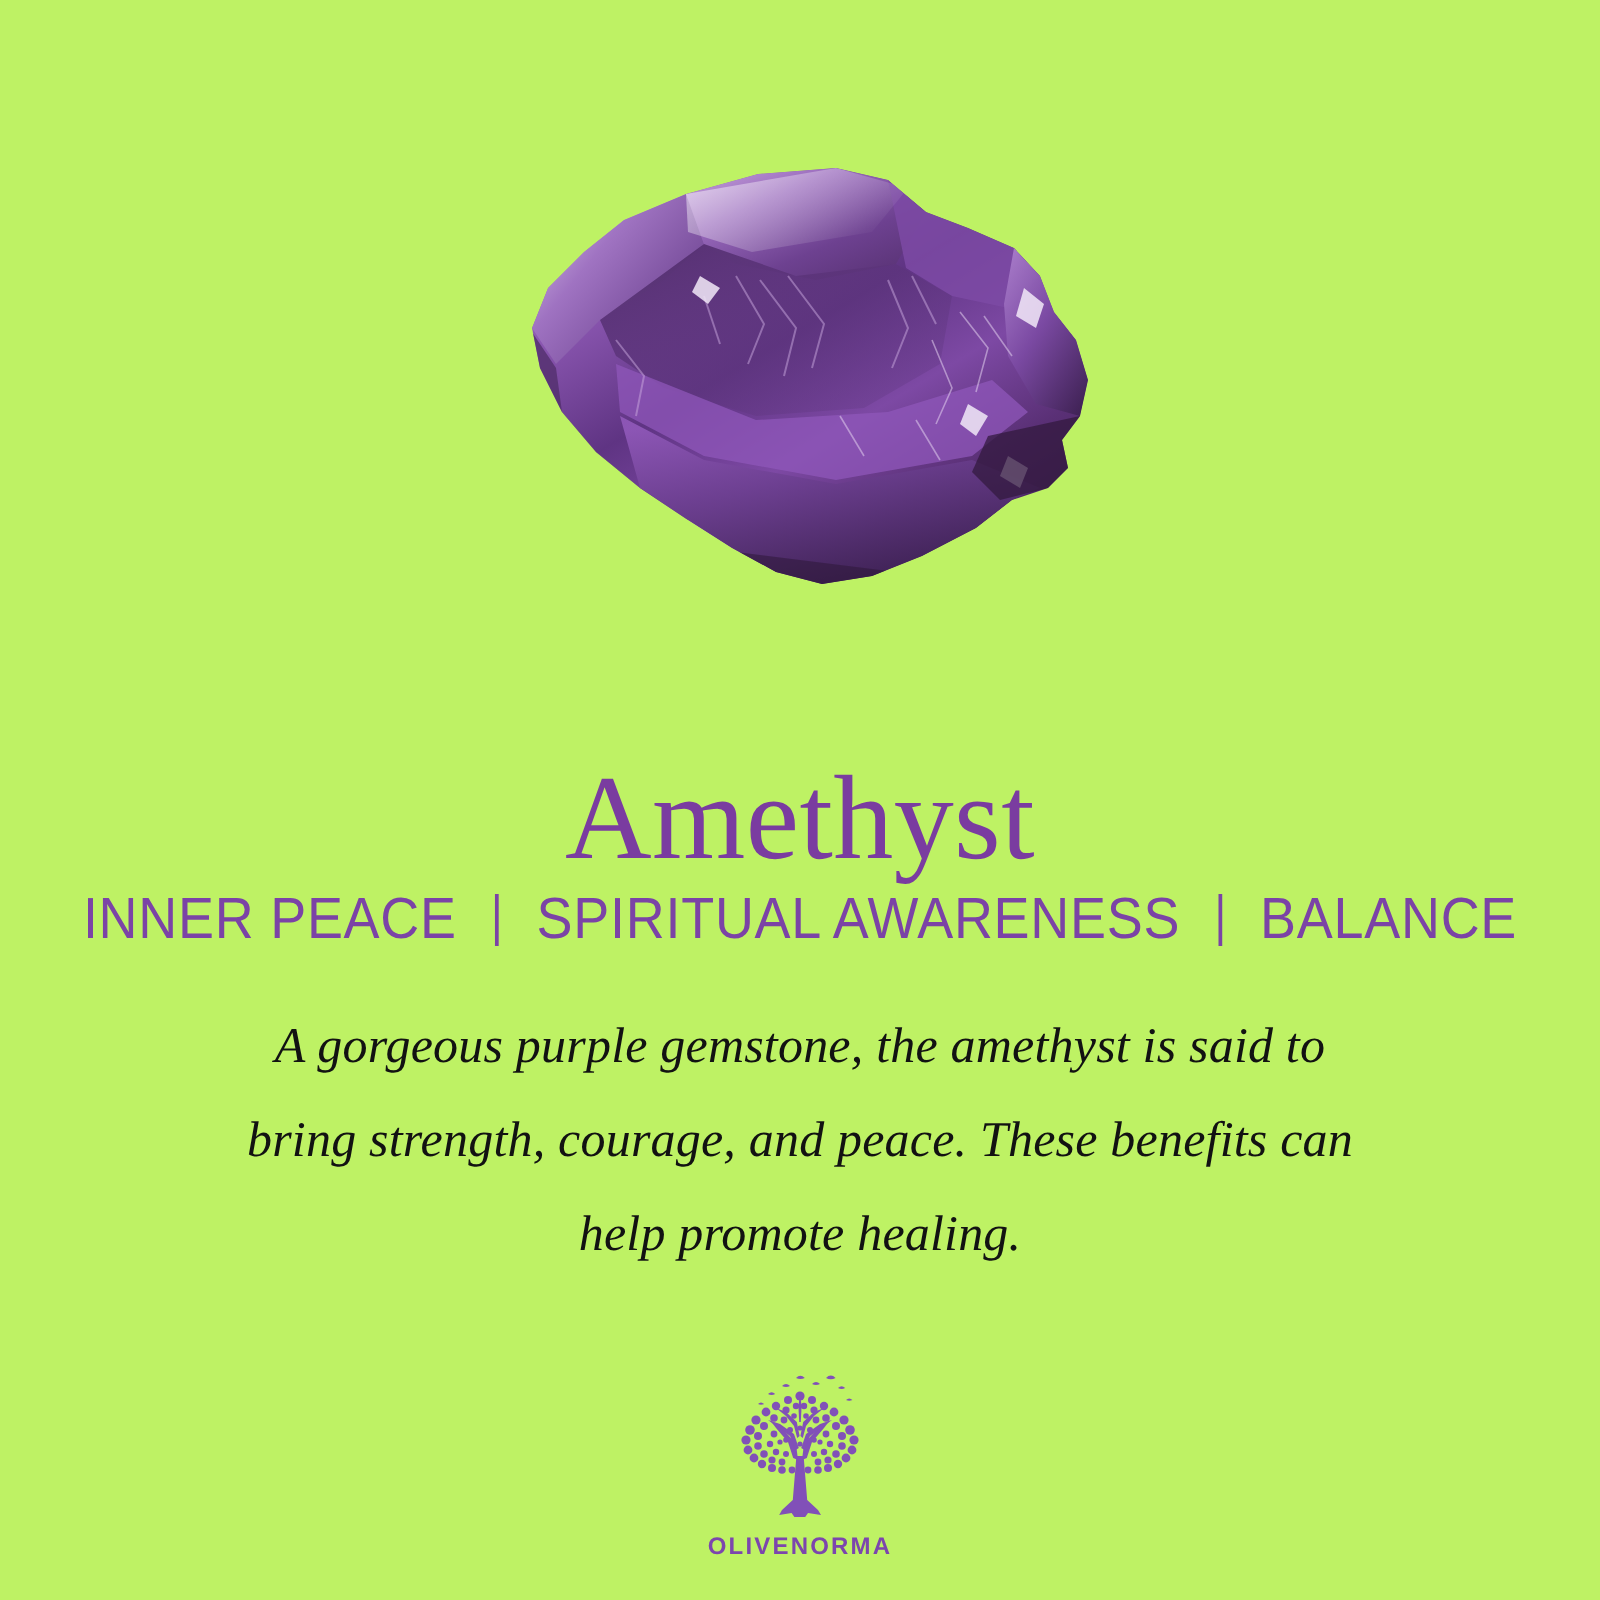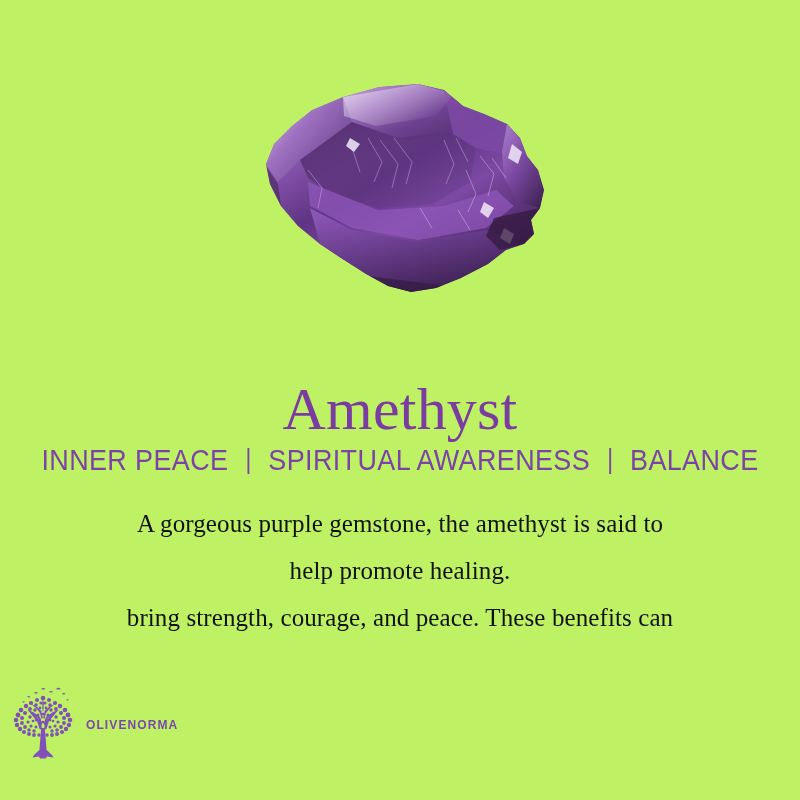--- a/index.html
+++ b/index.html
@@ -88,30 +88,30 @@
     top: 500px;
     left: 55px;
     width: 690px;
     text-align: center;
     font-family: "Liberation Serif", serif;
     font-size: 25px;
     line-height: 47px;
     color: #121212;
     letter-spacing: 0.1px;
   }
-  .body-copy .bline { display: block; }
+  .body-copy .bline { display: block; font-style: italic; }
 
   
   .brand {
     position: absolute;
     top: 684px;
     left: 0;
     width: 800px;
     display: flex;
-    flex-direction: row;
+    flex-direction: column;
     align-items: center;
   }
   .brand-mark {
     width: 86px;
     height: 80px;
     display: block;
   }
   .brand-name {
     margin-top: 2px;
     font-family: "Liberation Sans Narrow", "Liberation Sans", sans-serif;
@@ -237,22 +237,22 @@
   <div class="keywords">
     <span class="kw">INNER PEACE</span>
     <span class="sep"></span>
     <span class="kw">SPIRITUAL AWARENESS</span>
     <span class="sep"></span>
     <span class="kw">BALANCE</span>
   </div>
 
   <div class="body-copy">
     <span class="bline">A gorgeous purple gemstone, the amethyst is said to</span>
+    <span class="bline">bring strength, courage, and peace. These benefits can</span>
     <span class="bline">help promote healing.</span>
-    <span class="bline">bring strength, courage, and peace. These benefits can</span>
   </div>
 
   <div class="brand">
     <svg class="brand-mark" viewBox="0 0 86 80" aria-label="tree of life">
       <g fill="#8150b8">
 
         <path d="M41.2,44 L44.8,44 L46.6,66 L52,71 L53.5,73.5 L47,72.5 L45.6,74.5 L40.2,74.5 L38.8,72.5 L32.6,73.5 L34,71 L39.4,66 Z"></path>
 
         <path d="M42,46 L41,38 L34,30 L28,26 L31,30 L37,37 L39.6,45 Z"></path>
         <path d="M44,46 L45,38 L52,30 L58,26 L55,30 L49,37 L46.4,45 Z"></path>

